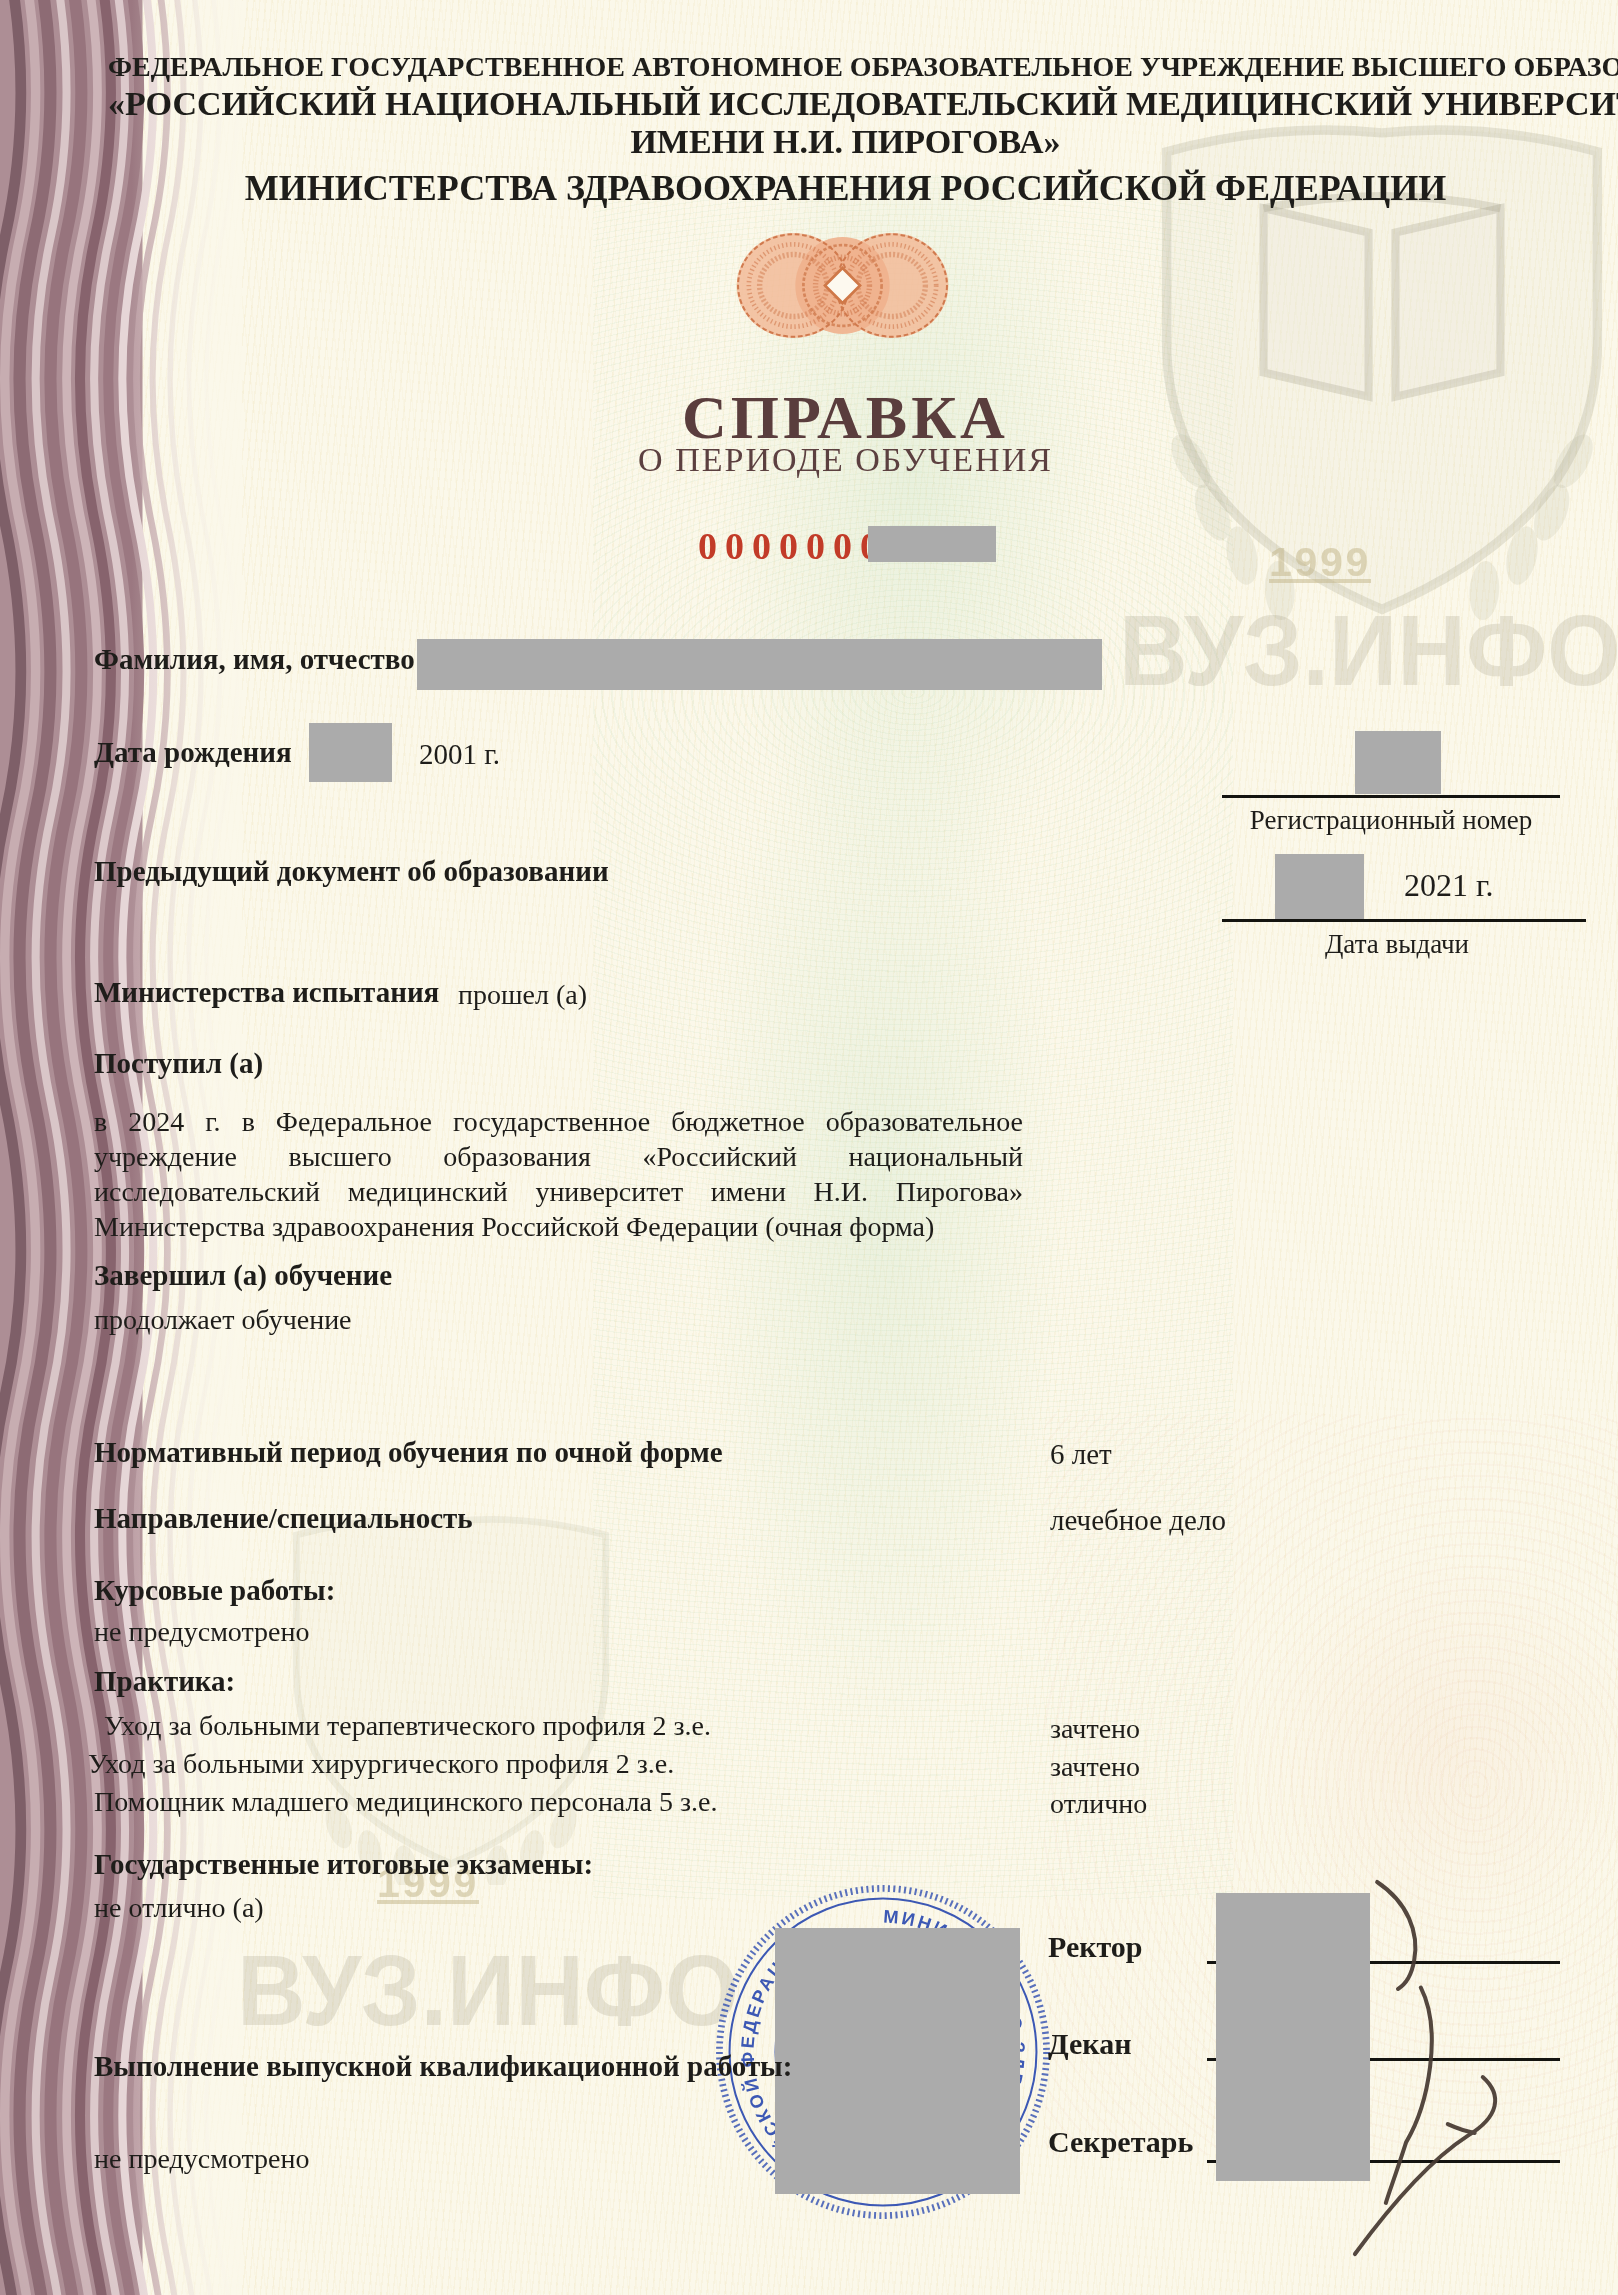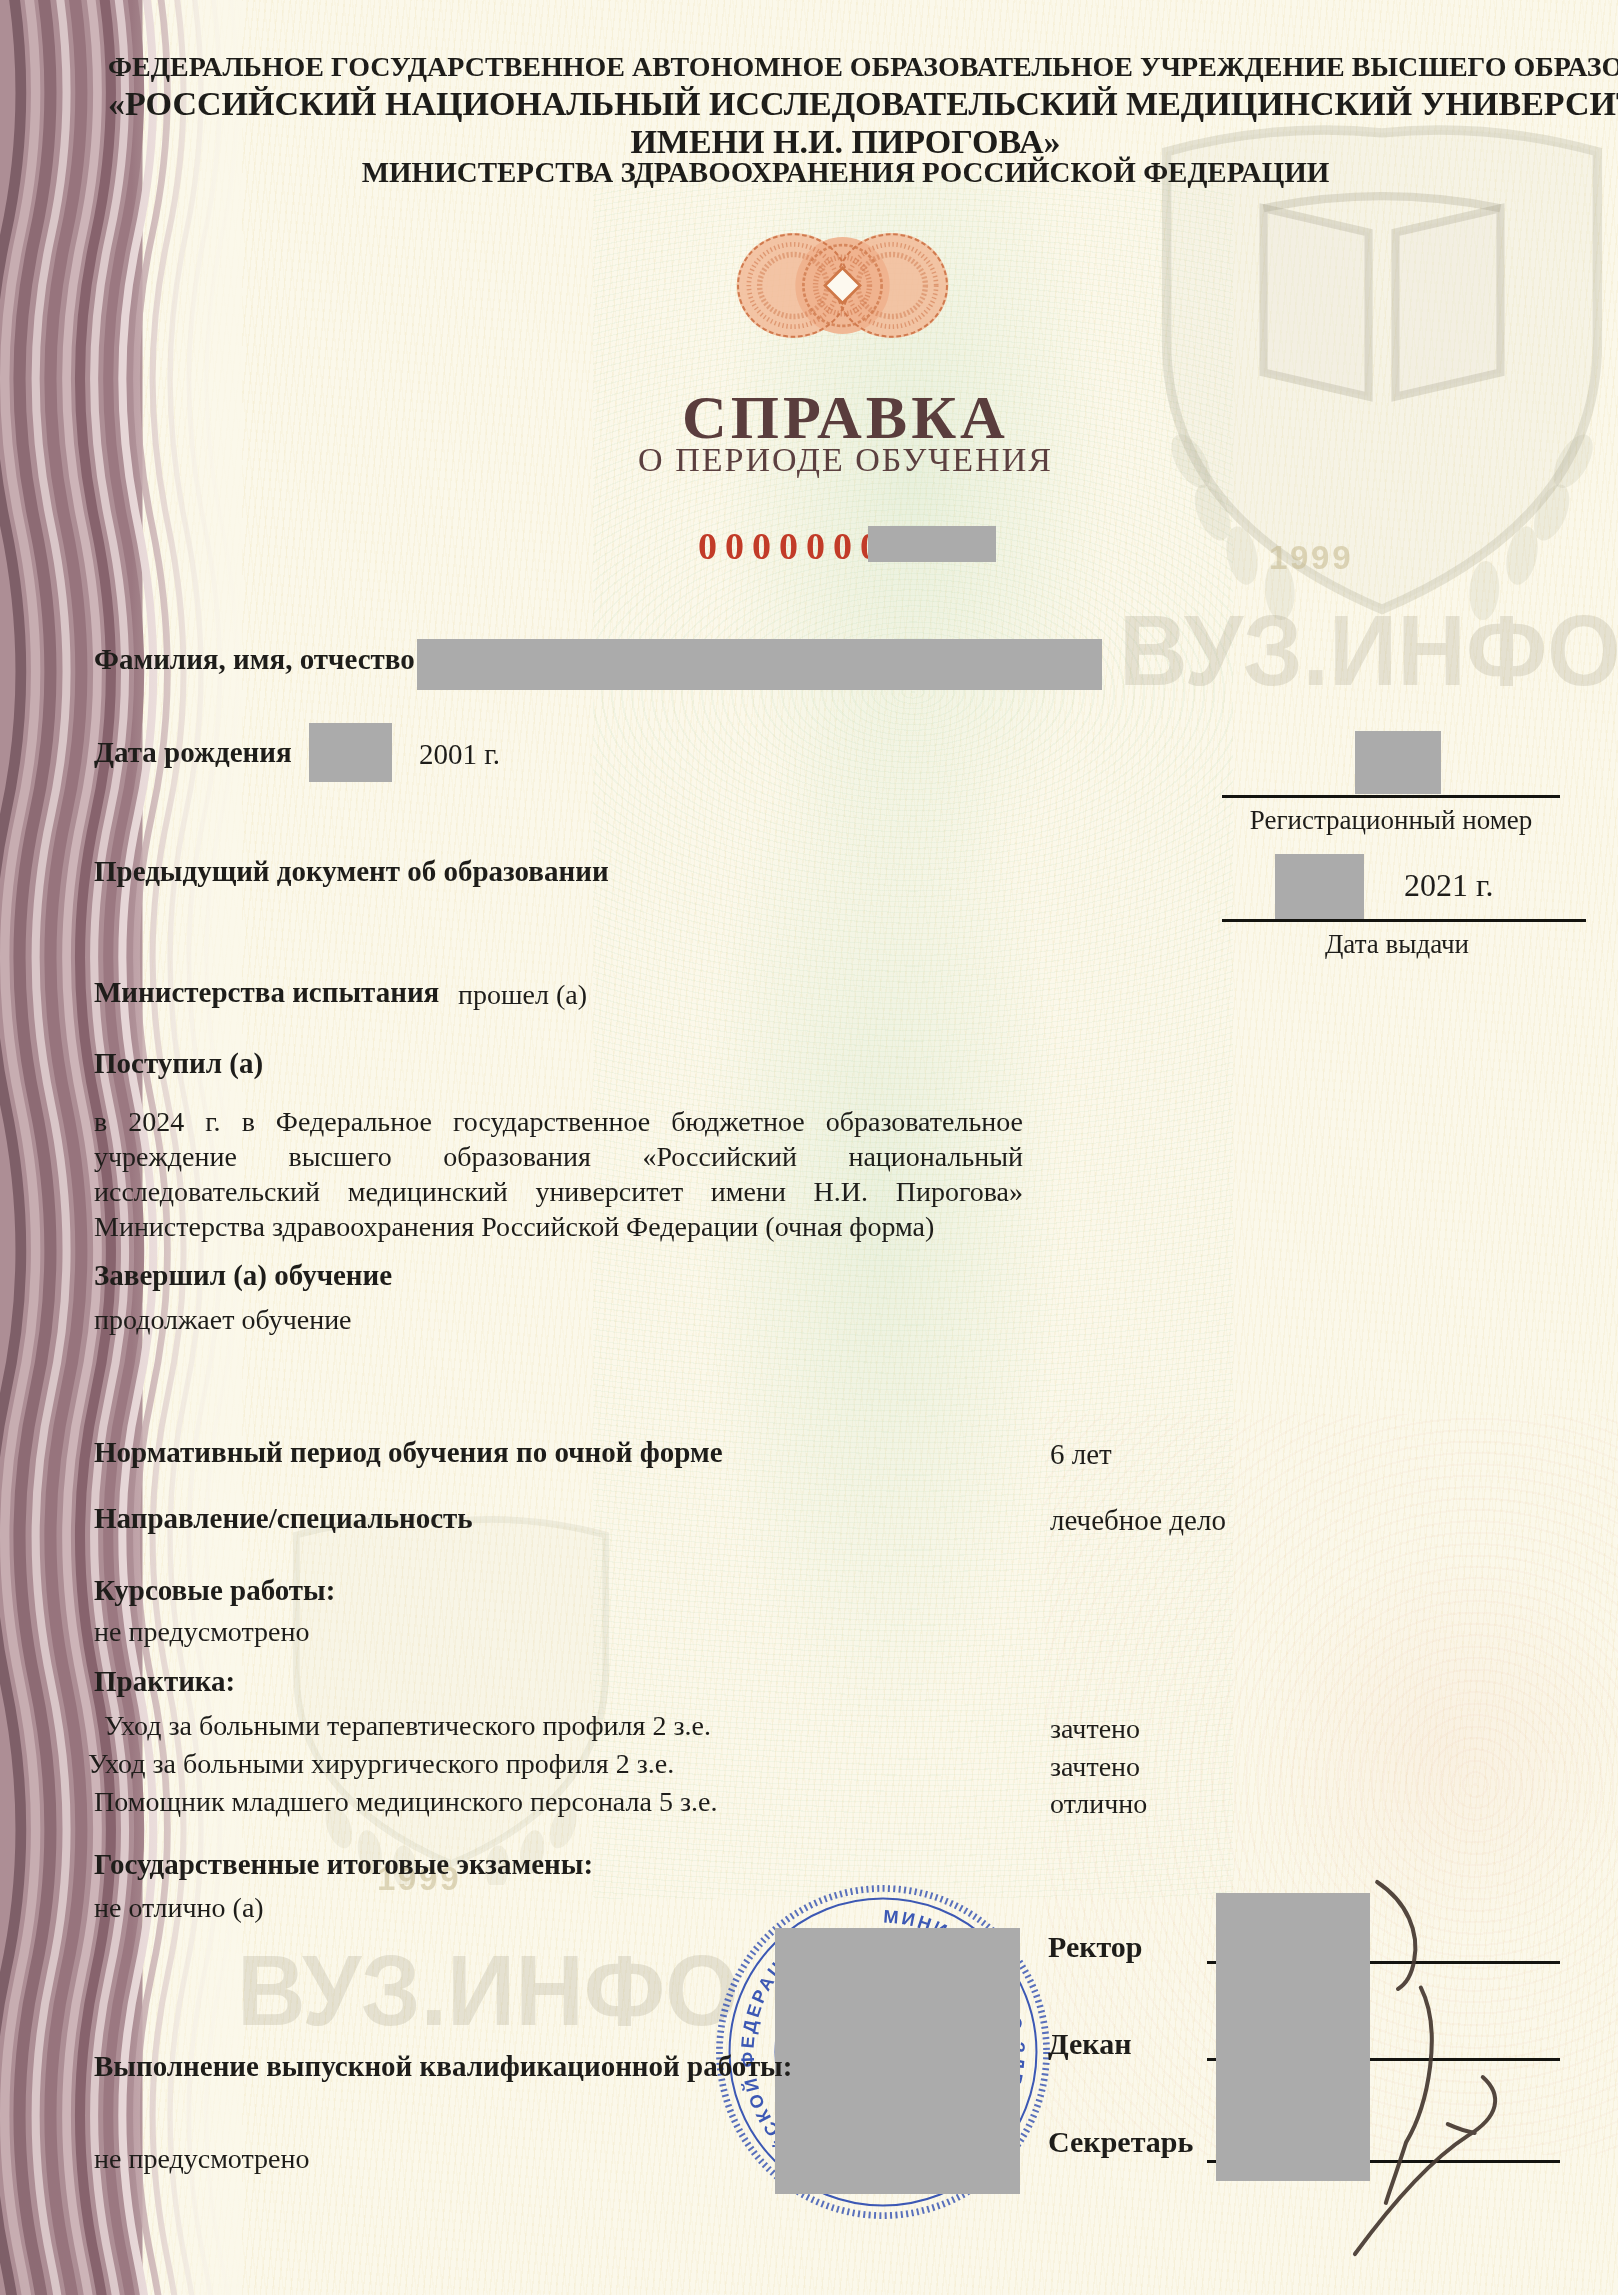--- a/index.html
+++ b/index.html
@@ -29,21 +29,21 @@
       repeating-radial-gradient(circle at 75% 50%, rgba(225,160,140,.06) 0 2px, rgba(0,0,0,0) 2px 11.4px);
   }
   .abs{position:absolute;}
   .lbl{font-weight:bold; font-size:29px; white-space:nowrap;}
   .val{font-size:28px; white-space:nowrap;}
   .redact{position:absolute; background:#ababab;}
   .sig-line{position:absolute; height:2.7px; background:#141410;}
   .caption{font-size:27px; text-align:center;}
   .hdr{position:absolute; left:108px; width:1475px; text-align:center; font-weight:bold; white-space:nowrap;}
   .wm-year{position:absolute; font-family:"Liberation Sans", sans-serif; font-weight:bold;
-           font-size:33px; color:rgba(196,184,142,.55); letter-spacing:2.7px;}
+           font-size:41px; color:rgba(196,184,142,.55); letter-spacing:2.7px;text-decoration:underline;}
   .wm-brand{position:absolute; font-family:"Liberation Sans", sans-serif; font-weight:bold;
             font-size:100px; color:rgba(150,145,122,.22); letter-spacing:0px; white-space:nowrap; transform:scaleX(.95); transform-origin:left;}
   .title-main{position:absolute; left:108px; width:1475px; text-align:center;
               font-weight:bold; font-size:62px; letter-spacing:4px; color:#5a3d3d;}
   .title-sub{position:absolute; left:108px; width:1475px; text-align:center;
              font-size:34px; letter-spacing:2px; color:#5c4040;}
   .serial{position:absolute; left:698px; top:524px; font-weight:bold; font-size:38px;
           letter-spacing:8px; color:#c23b28;}
   .para{position:absolute; left:94px; top:1104px; width:929px; font-size:28px;
         line-height:35px; text-align:justify; text-align-last:left;}
@@ -120,21 +120,21 @@
       <linearGradient id="fadeR" x1="0" y1="0" x2="1" y2="0">
         <stop offset="0" stop-color="#fbf8ea" stop-opacity="0"></stop>
         <stop offset="1" stop-color="#fbf8ea" stop-opacity=".9"></stop>
       </linearGradient>
     </defs>
   </svg>
 
   <div class="hdr" style="top:51px; font-size:28px;">ФЕДЕРАЛЬНОЕ ГОСУДАРСТВЕННОЕ АВТОНОМНОЕ ОБРАЗОВАТЕЛЬНОЕ УЧРЕЖДЕНИЕ ВЫСШЕГО ОБРАЗОВАНИЯ</div>
   <div class="hdr" style="top:85px; font-size:34px;">«РОССИЙСКИЙ НАЦИОНАЛЬНЫЙ ИССЛЕДОВАТЕЛЬСКИЙ МЕДИЦИНСКИЙ УНИВЕРСИТЕТ</div>
   <div class="hdr" style="top:123px; font-size:34px;">ИМЕНИ Н.И. ПИРОГОВА»</div>
-  <div class="hdr" style="top:156px; font-size:29px;">МИНИСТЕРСТВА ЗДРАВООХРАНЕНИЯ РОССИЙСКОЙ ФЕДЕРАЦИИ</div>
+  <div class="hdr" style="top:167px; font-size:36px;">МИНИСТЕРСТВА ЗДРАВООХРАНЕНИЯ РОССИЙСКОЙ ФЕДЕРАЦИИ</div>
 
   <svg class="abs" style="left:734px; top:226px; width:217px; height:119px;" viewBox="0 0 322 176">
     <g>
       <ellipse cx="88" cy="88" rx="84" ry="78" fill="#f2bb99" opacity=".85"></ellipse>
       <ellipse cx="234" cy="88" rx="84" ry="78" fill="#f2bb99" opacity=".85"></ellipse>
       <ellipse cx="161" cy="88" rx="70" ry="72" fill="#efb18d" opacity=".9"></ellipse>
       <g fill="none" stroke="#d07a4e">
         <ellipse cx="88" cy="88" rx="82" ry="76" stroke-width="3" stroke-dasharray="7 4"></ellipse>
         <ellipse cx="88" cy="88" rx="66" ry="61" stroke-width="7" stroke-dasharray="2 4" stroke-opacity=".6"></ellipse>
         <ellipse cx="88" cy="88" rx="50" ry="46" stroke-width="8" stroke-dasharray="3 3" stroke-opacity=".5"></ellipse>

